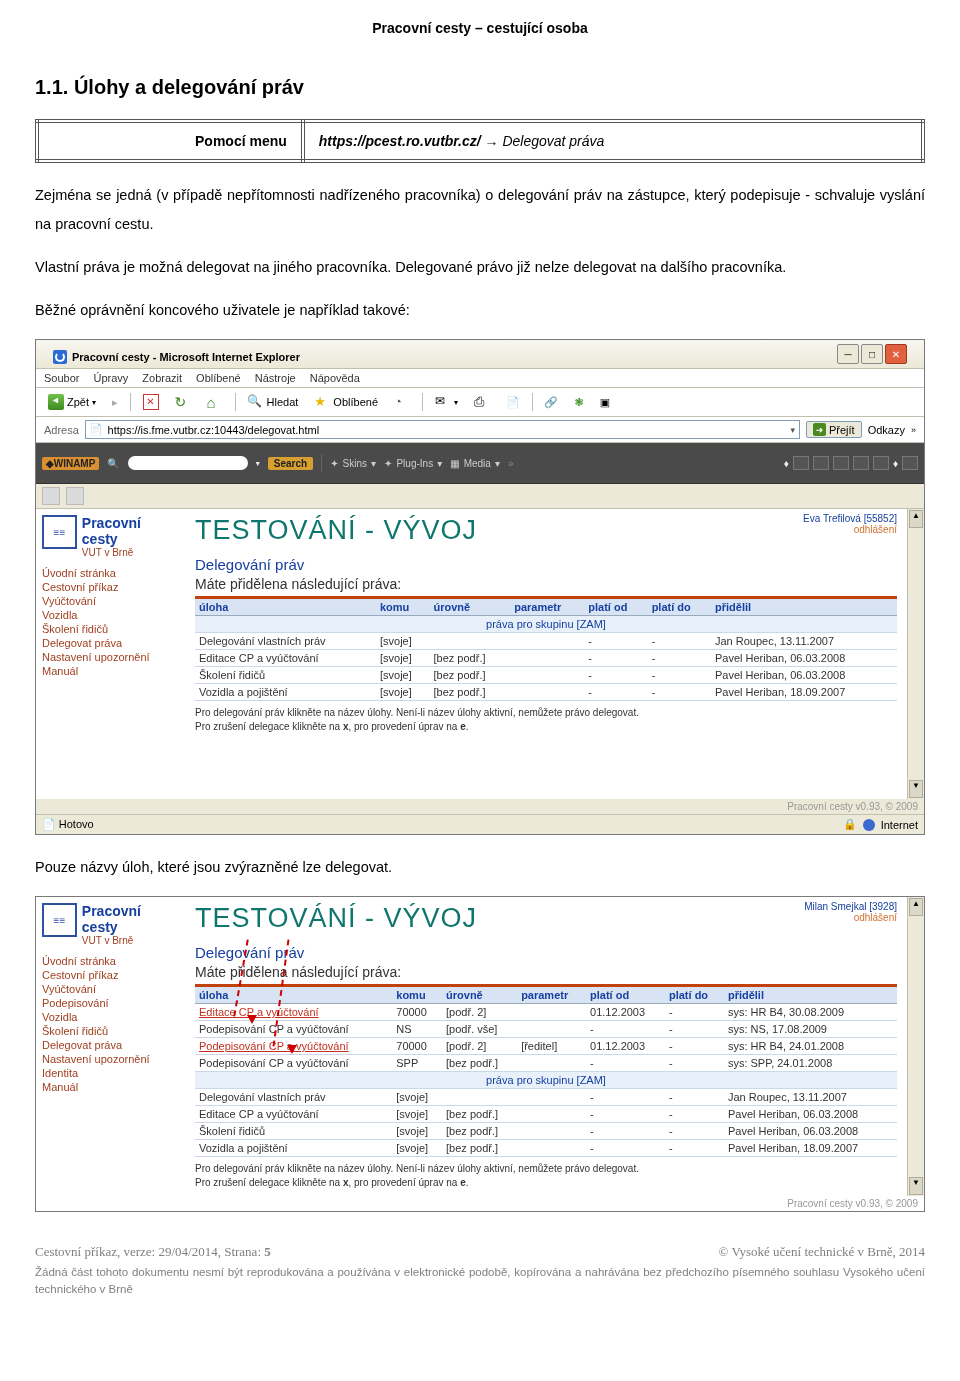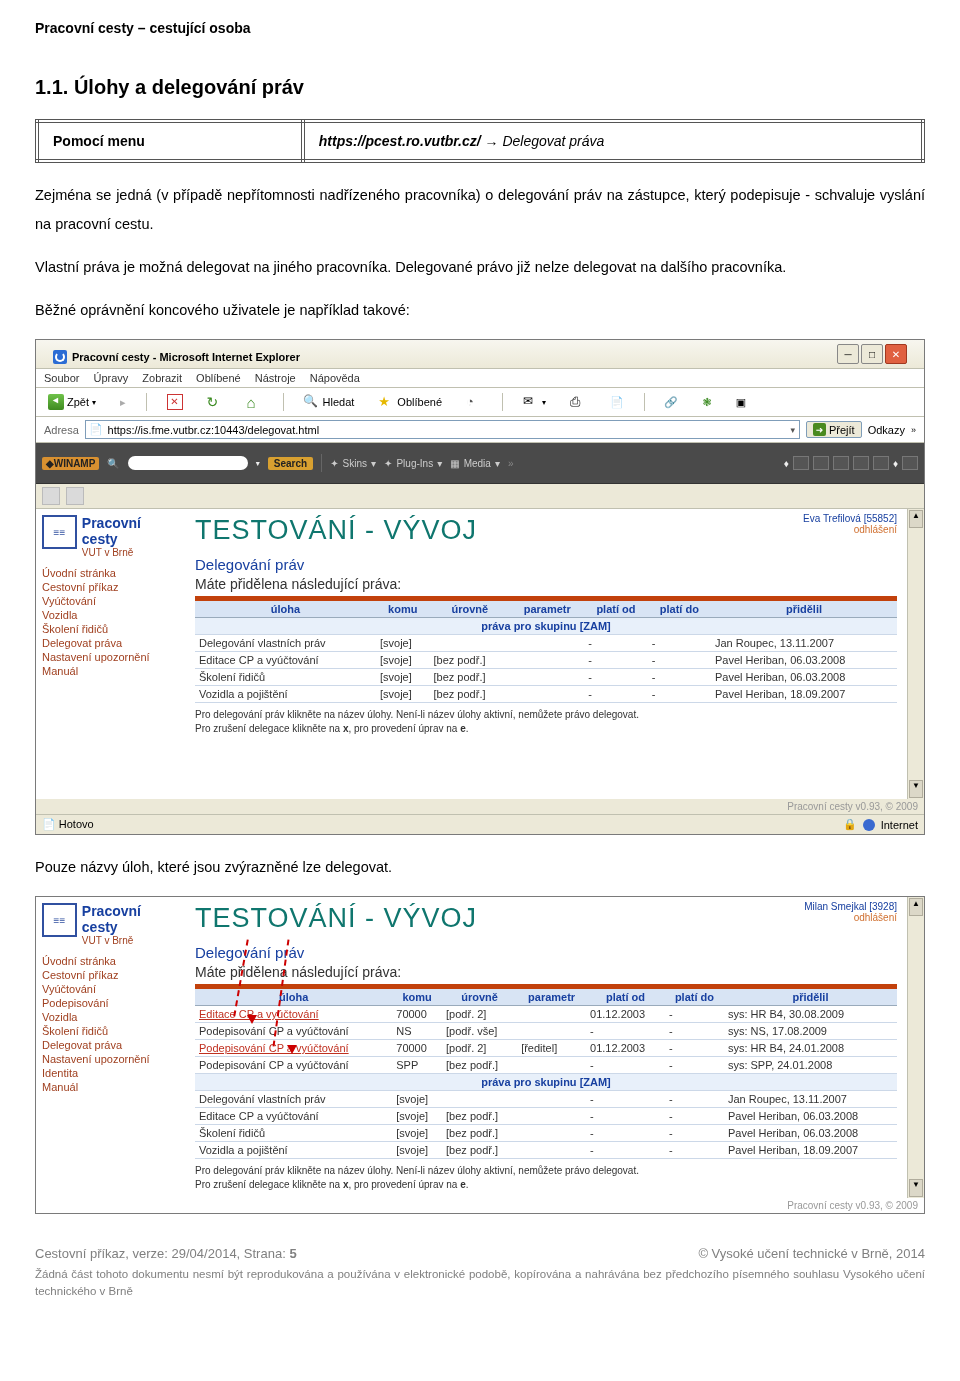--- a/index.html
+++ b/index.html
@@ -7,21 +7,21 @@
     padding: 0;
     font-family: Arial, Helvetica, sans-serif;
     background: #fff;
     color: #000;
     width: 960px;
   }
   .page {
     padding: 20px 35px 20px 35px;
   }
   .doc-header {
-    text-align: left;
+    text-align: center;
     font-weight: bold;
     font-size: 14px;
     margin-bottom: 40px;
   }
   .section-number {
     font-weight: bold;
     font-size: 20px;
     margin-bottom: 20px;
   }
   .menu-box {
@@ -30,21 +30,21 @@
     border-collapse: collapse;
     margin-bottom: 18px;
   }
   .menu-box td {
     border: 4px double #555;
     padding: 10px 14px;
     font-size: 14px;
   }
   .menu-left {
     width: 30%;
-    text-align: left;
+    text-align: right;
     font-weight: bold;
   }
   .menu-right {
     font-weight: bold;
     font-style: italic;
   }
   .menu-right .plain { font-style: normal; font-weight: normal;}
   .para {
     font-size: 14.5px;
     line-height: 2;
@@ -86,21 +86,21 @@
   .ie-menu {
     padding: 3px 8px;
     border-bottom: 1px solid #c0c0b0;
     display:flex; gap:14px; color:#333;
     background:#fff;
   }
   .ie-menu span{ cursor:default;}
   .ie-tool {
     padding: 4px 8px;
     border-bottom: 1px solid #c0c0b0;
-    display:flex; align-items:center; gap:16px;
+    display:flex; align-items:center; gap:8px;
     background:#fff;
   }
   .tbtn{
     display:flex; align-items:center; gap:3px; padding:2px 4px;
   }
   .ic {
     width:16px; height:16px; display:inline-block; border-radius:2px;
   }
   .ic-back{ background:linear-gradient(#6fc24a,#3e8a20); position:relative;}
   .ic-back::after{ content:"◄"; color:#fff; font-size:9px; position:absolute; left:3px; top:1px;}
@@ -169,24 +169,24 @@
   .nav-list{ margin-top:8px;}
   .nav-list div{ color:#a04020; padding:1px 0;}
   .main-col{ flex:1; padding:6px 10px; position:relative;}
   .test-hdr{ color:#0f766e; font-size:27px; letter-spacing:1px; text-align:left; font-weight:normal;}
   .user-box{ position:absolute; right:10px; top:4px; text-align:right; font-size:10px;}
   .user-name{ color:#1840a0;}
   .user-logout{ color:#d07030;}
   .sect-title{ color:#1840a0; font-size:15px; margin-top:10px;}
   .sub-txt{ font-size:14px; color:#333; margin:3px 0;}
   .tbl{ width:100%; border-collapse:collapse; font-size:11px; margin-top:4px;}
-  .tbl th{ color:#1840a0; background:#d8e4f4; font-weight:bold; text-align:center;
-    padding:2px 4px; border-bottom:1px solid #9ab; border-top:5px solid #c2410c;}
+  .tbl th{ color:#1840a0; background:#d8e4f4; font-weight:bold; text-align:left;
+    padding:2px 4px; border-bottom:1px solid #9ab; border-top:3px solid #c2410c;}
   .tbl td{ padding:2px 4px; border-bottom:1px solid #ccd8e8; color:#333;}
-  .group-row td{ background:#e8f0fa; color:#1840a0; text-align:center; font-weight:bold;}
+  .group-row td{ background:#e8f0fa; color:#1840a0; text-align:center; font-weight:normal;}
   .hint{ font-size:10px; color:#333; margin-top:5px; line-height:1.4;}
   .hint b{ font-weight:bold;}
   .footer-ver{ text-align:right; font-size:10px; color:#999; padding:2px 6px;}
   .status-bar{
     background:#ece9d8; border-top:1px solid #c0c0b0; padding:3px 6px;
     display:flex; justify-content:space-between; align-items:center;
   }
   .status-r{ display:flex; gap:6px; align-items:center;}
   .lock{ color:#b89020;}
   .net-ic{ width:12px;height:12px; background:#3a6ad0; border-radius:50%; display:inline-block;}
@@ -202,21 +202,21 @@
   }
   .arrow-head{
     position:absolute; width:0;height:0; border-left:5px solid transparent;
     border-right:5px solid transparent; border-top:9px solid #c00;
   }
 
   
   .doc-footer{
     font-size:12px; color:#808080; line-height:1.5; margin-top:25px;
   }
-  .doc-footer .line1{ display:flex; justify-content:space-between; font-size:13px;}
+  .doc-footer .line1{ display:flex; justify-content:space-between; font-size:13px;font-family:Liberation Serif, serif;}
   .doc-footer .line1 .l{ color:#808080;}
   .doc-footer .line1 .r{ color:#808080;}
   .doc-footer .rest{ font-size:11.5px; text-align:justify; margin-top:2px;}
 </style>
 </head>
 <body>
 
 <div class="page">
 
   <div class="doc-header">Pracovní cesty – cestující osoba</div>

